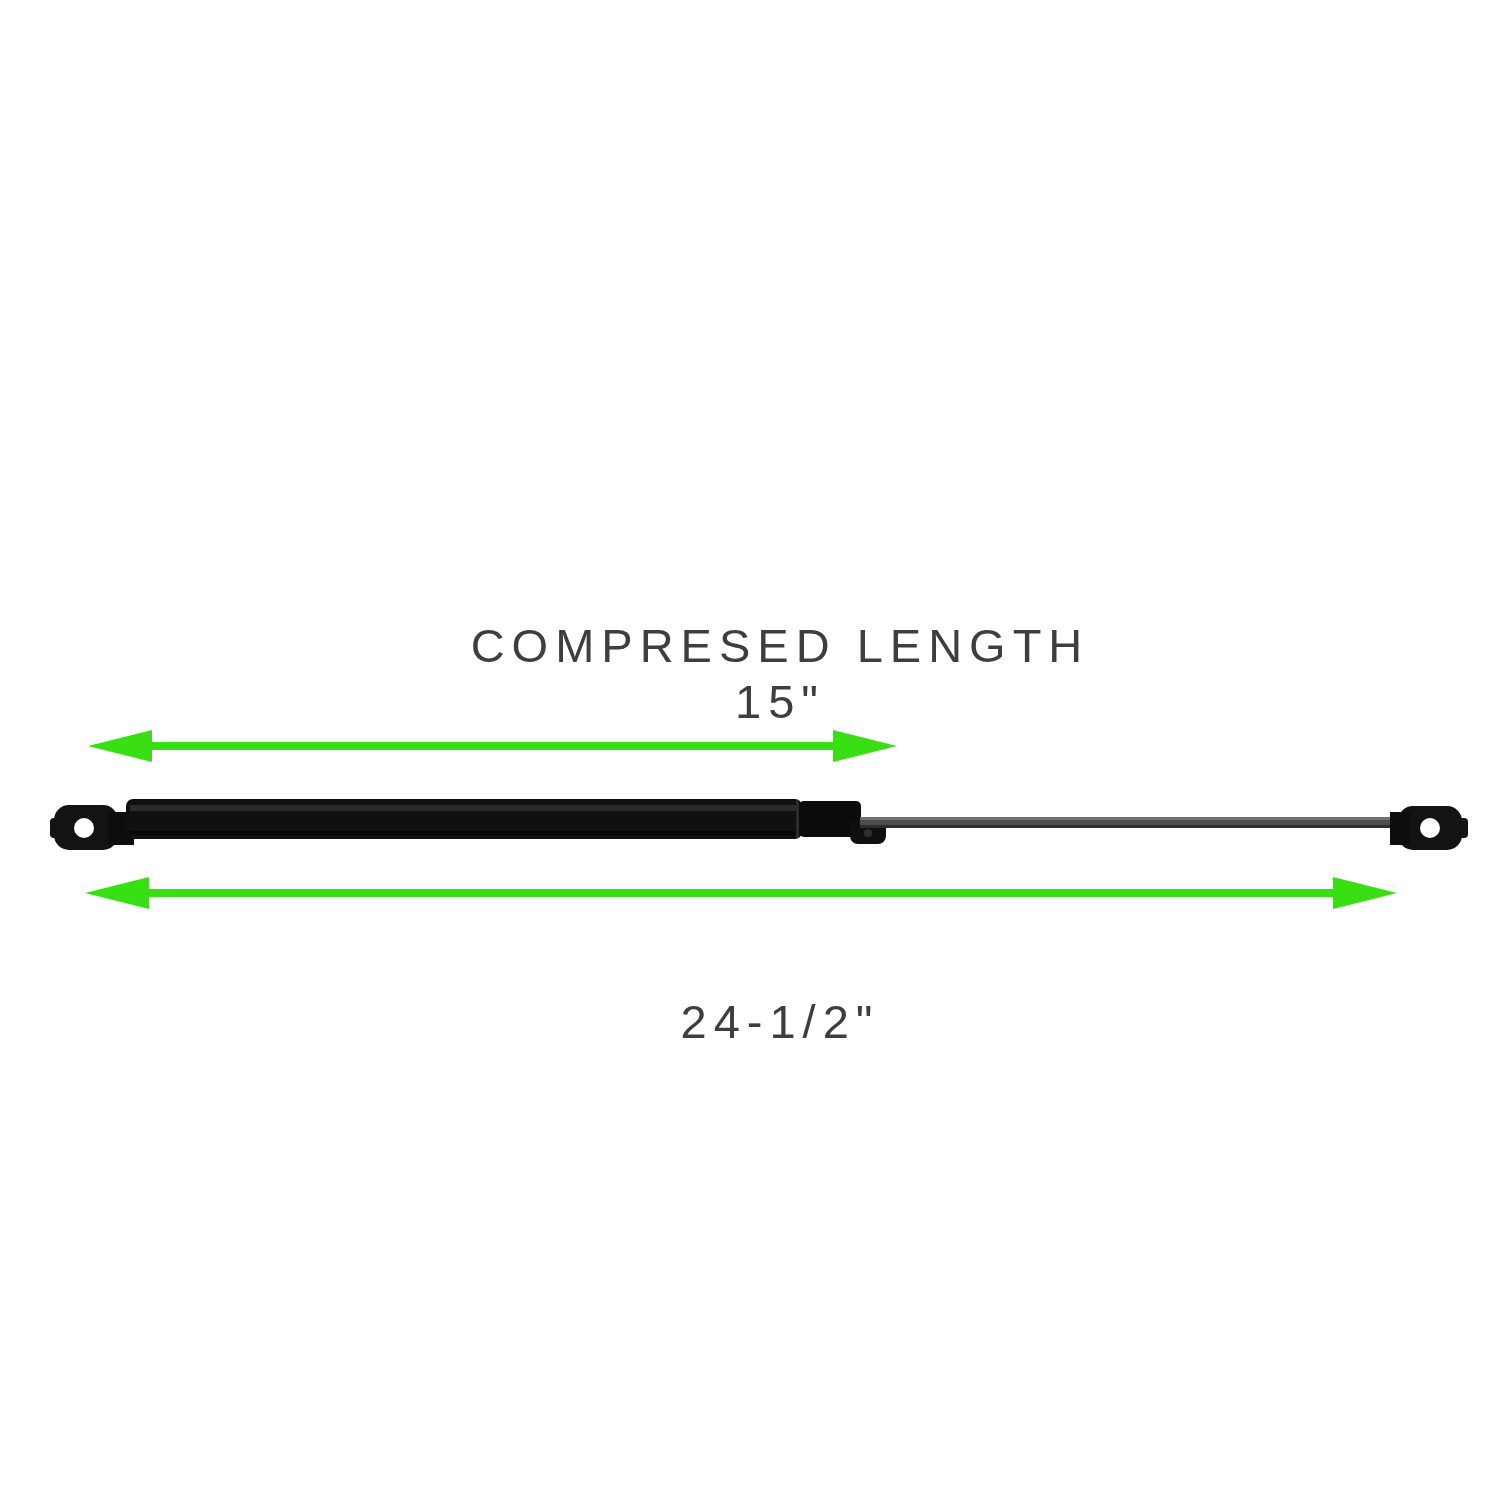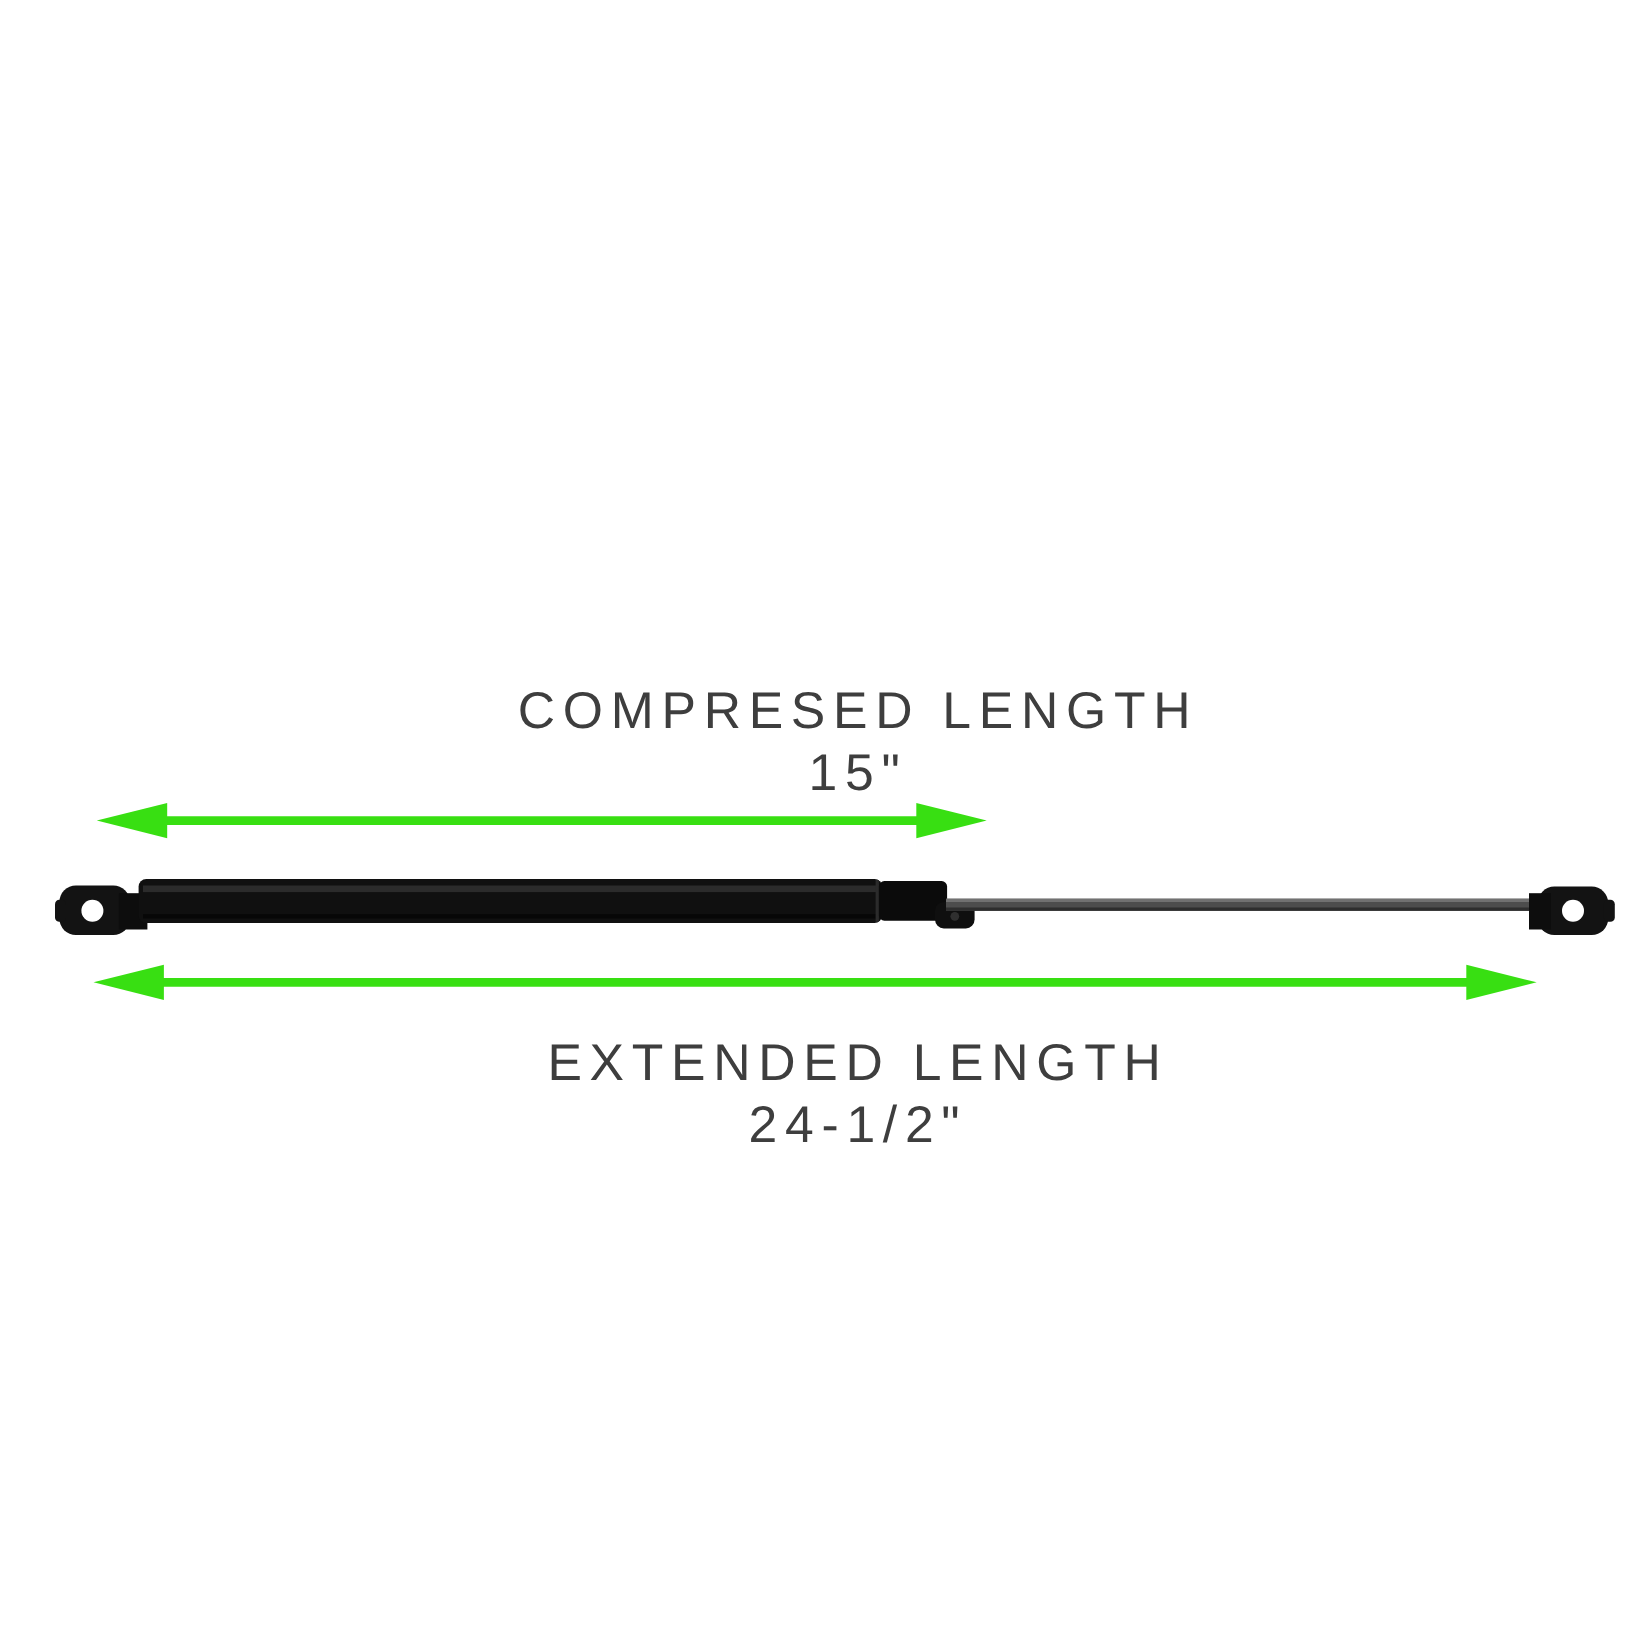--- a/index.html
+++ b/index.html
@@ -34,21 +34,20 @@
   svg{position:absolute;top:0;left:0;}
 </style>
 </head>
 <body>
 
 <div class="canvas">
 
   <div class="dim-label" style="top:620px">COMPRESED LENGTH</div>
   <div class="dim-value" style="top:676px">15"</div>
 
-  <div class="dim-label" style="top:940px">EXTENDED LENGTH</div>
   <div class="dim-value" style="top:996px">24-1/2"</div>
 
   <svg width="1500" height="1500" viewBox="0 0 1500 1500">
 
     <g>
       <line x1="130" y1="746" x2="855" y2="746" stroke-width="8" stroke="#38df12"></line>
       <polygon points="88,746 152,730 152,762" fill="#38df12"></polygon>
       <polygon points="897,746 833,730 833,762" fill="#38df12"></polygon>
     </g>
 

